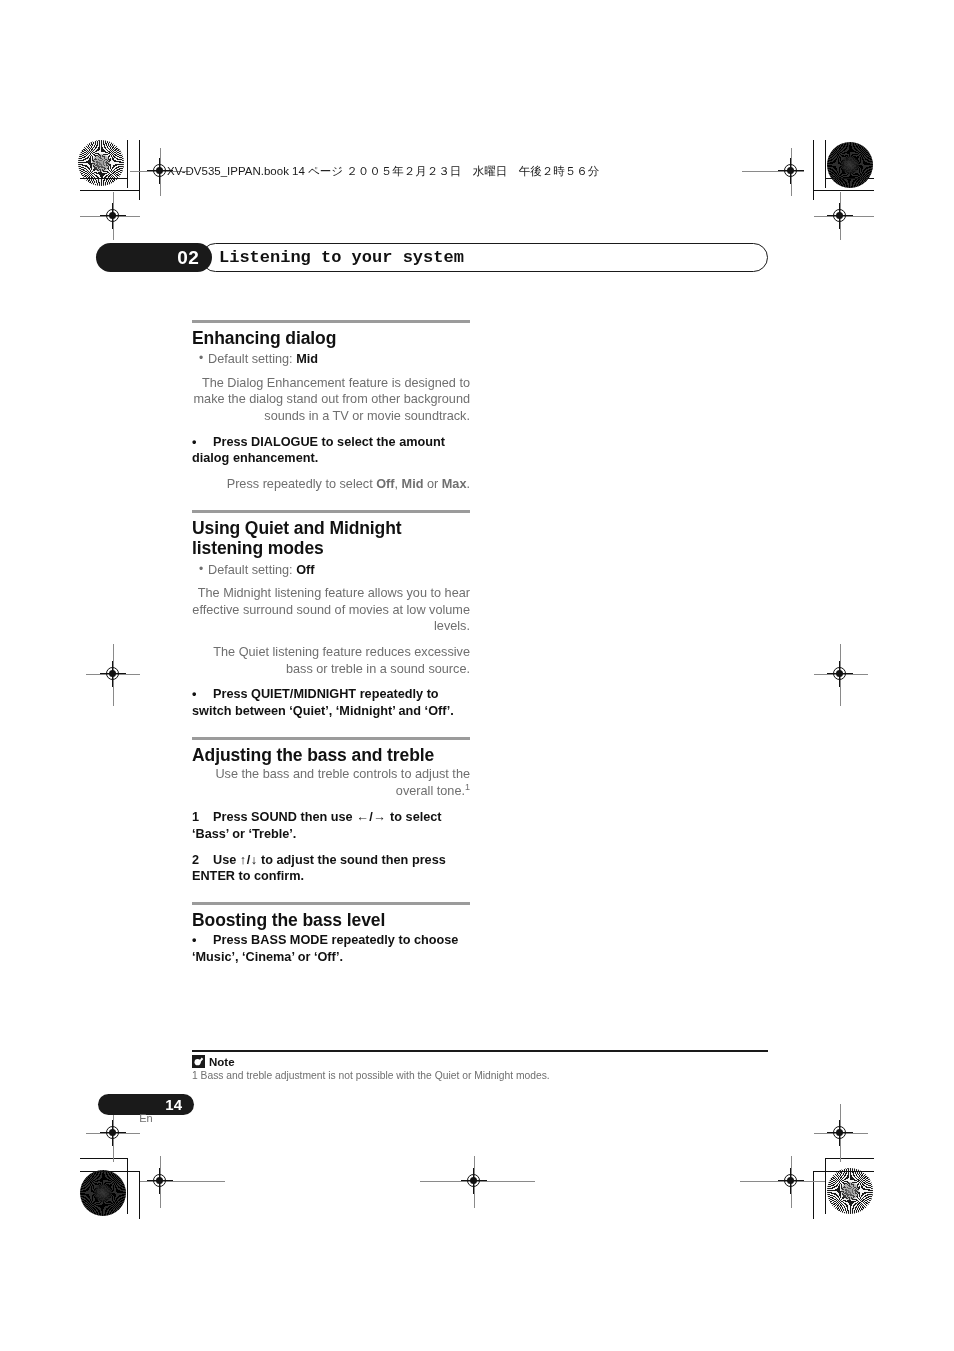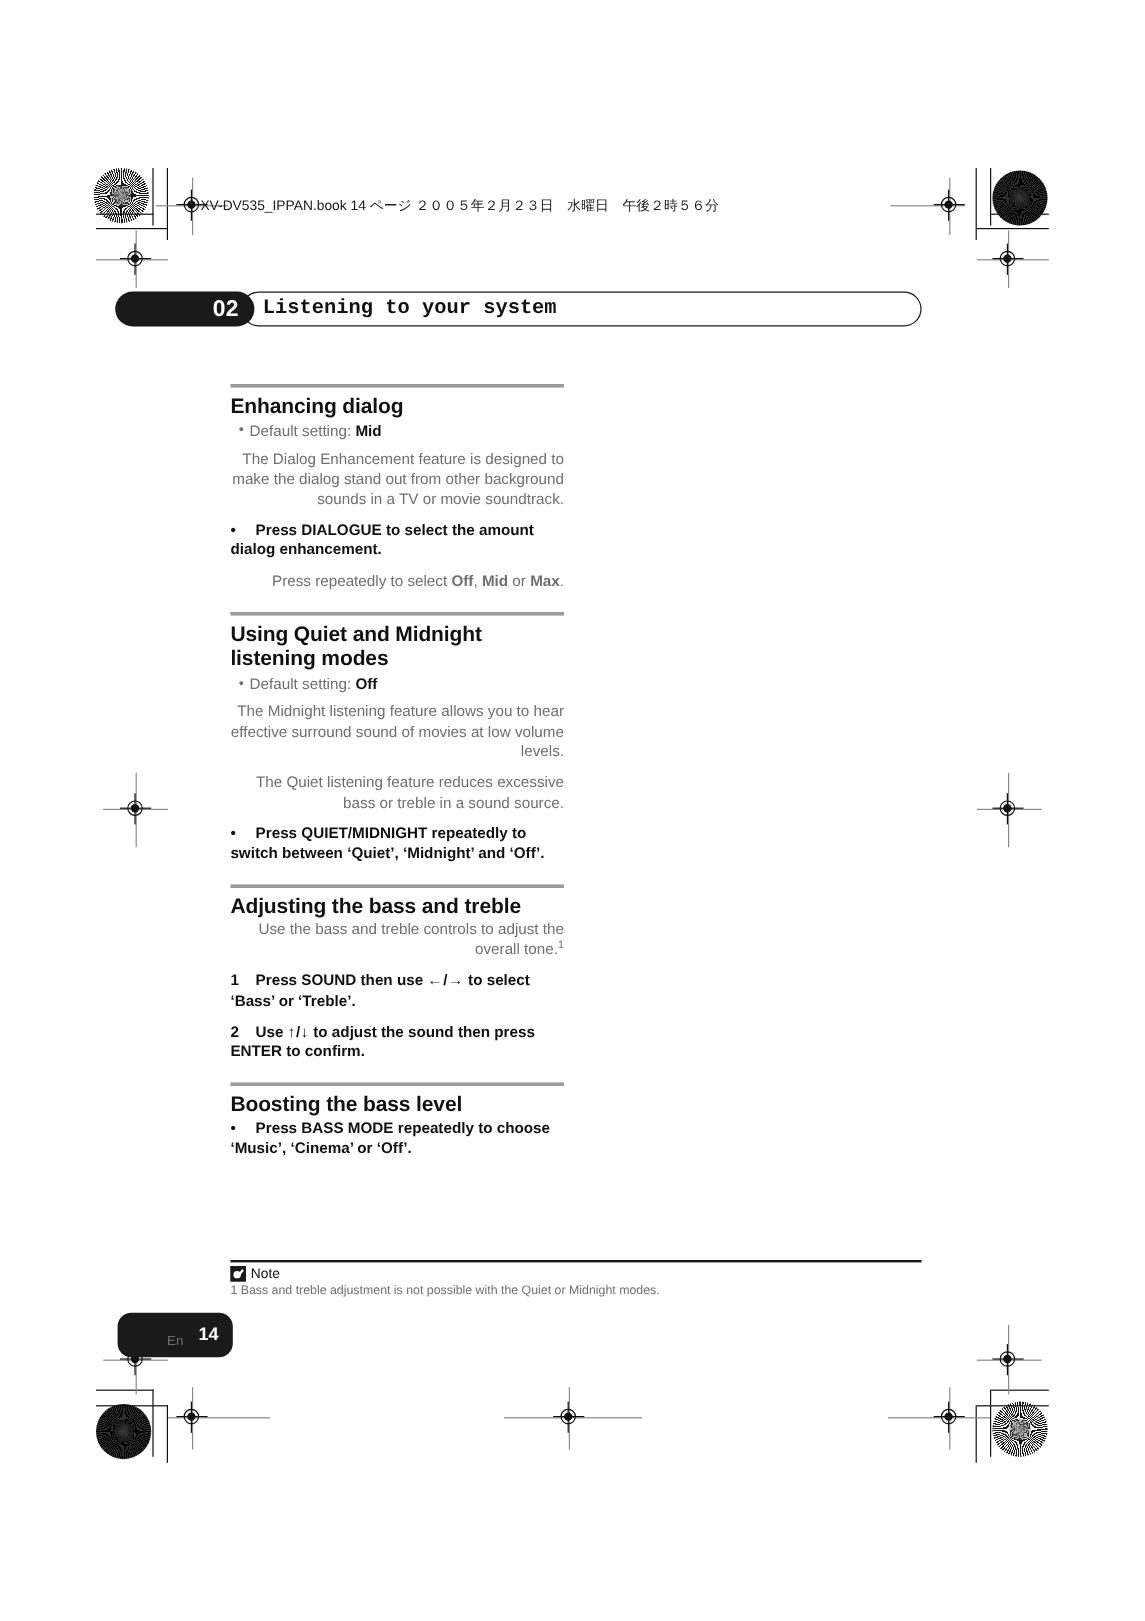--- a/index.html
+++ b/index.html
@@ -213,36 +213,36 @@
   #note-icon {
     width: 13px;
     height: 13px;
     background: #1a1a1a;
     position: relative;
     flex: 0 0 auto;
   }
   #note-icon svg { display: block; }
   #note-label {
     font-size: 11.5px;
-    font-weight: normal;
+    font-weight: bold;
     color: #111;
   }
   #note-text {
     font-size: 10.3px;
     color: #6f6f6f;
     line-height: 1.3;
   }
 
   
   #page-tab {
     position: absolute;
     left: 98px;
     top: 1094px;
     width: 96px;
-    height: 37px;
+    height: 21px;
     background: #1a1a1a;
     border-radius: 11.5px;
     color: #fff;
     font-weight: bold;
     font-size: 15px;
     display: flex;
     align-items: center;
     justify-content: flex-end;
     padding-right: 12px;
     box-sizing: border-box;

